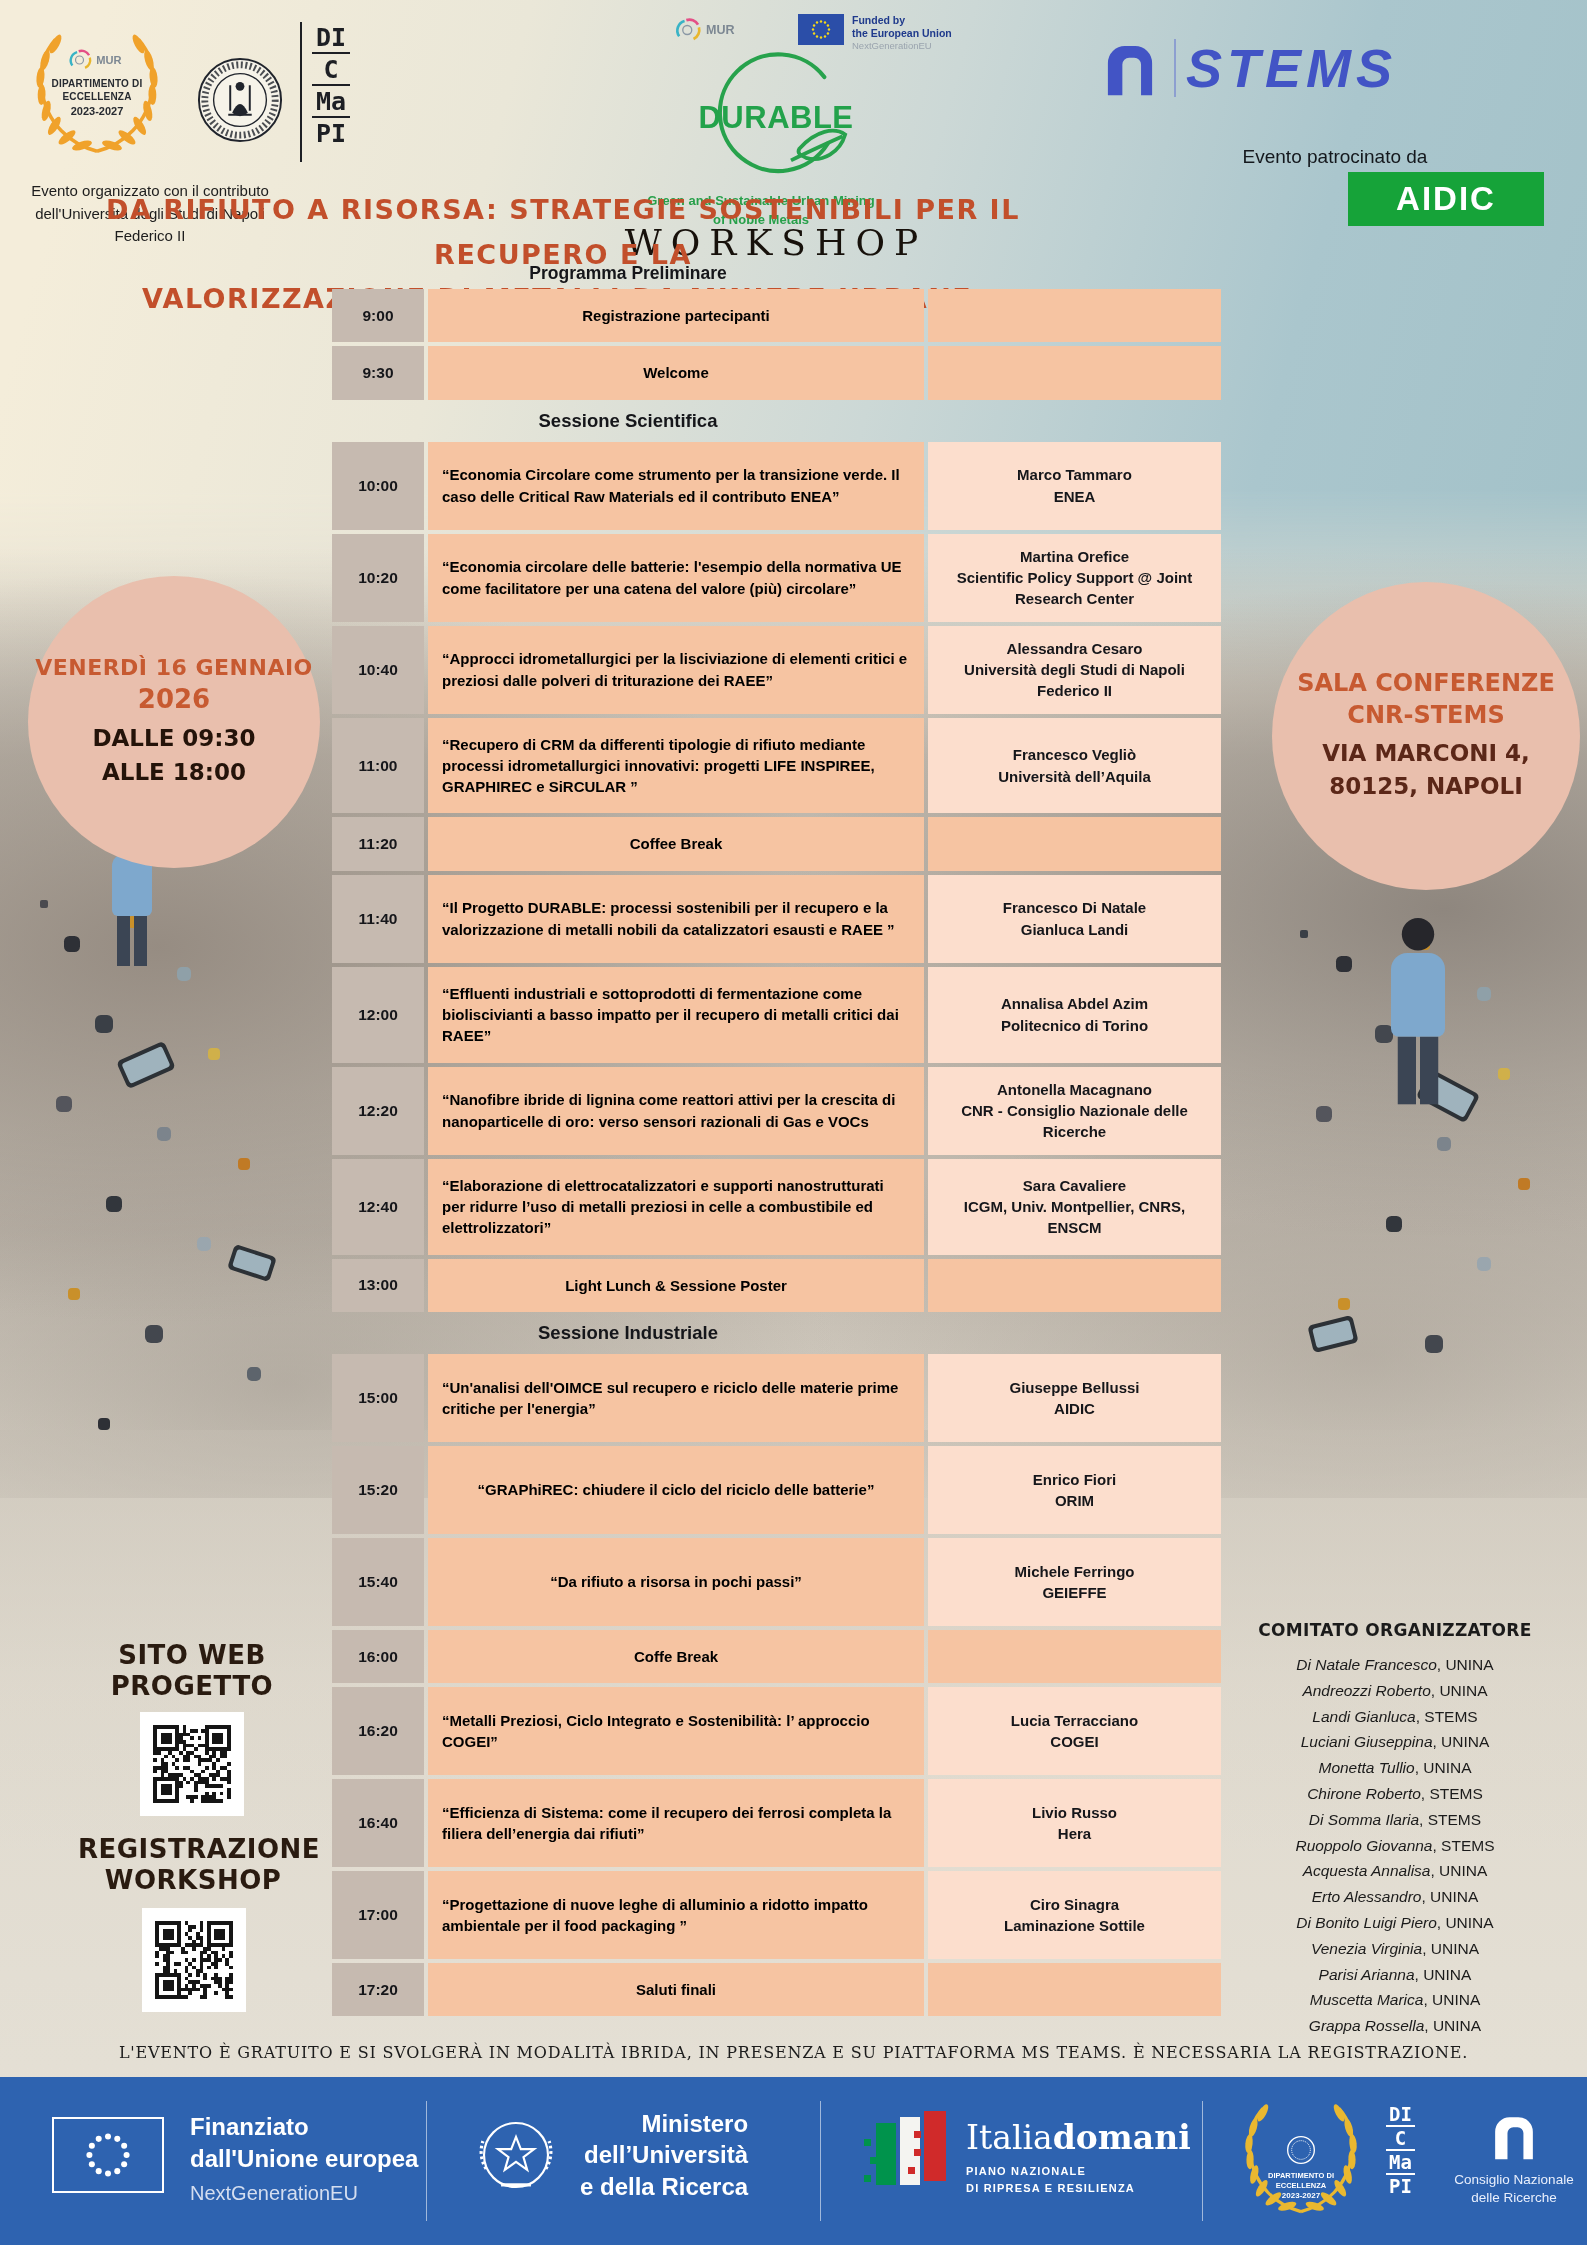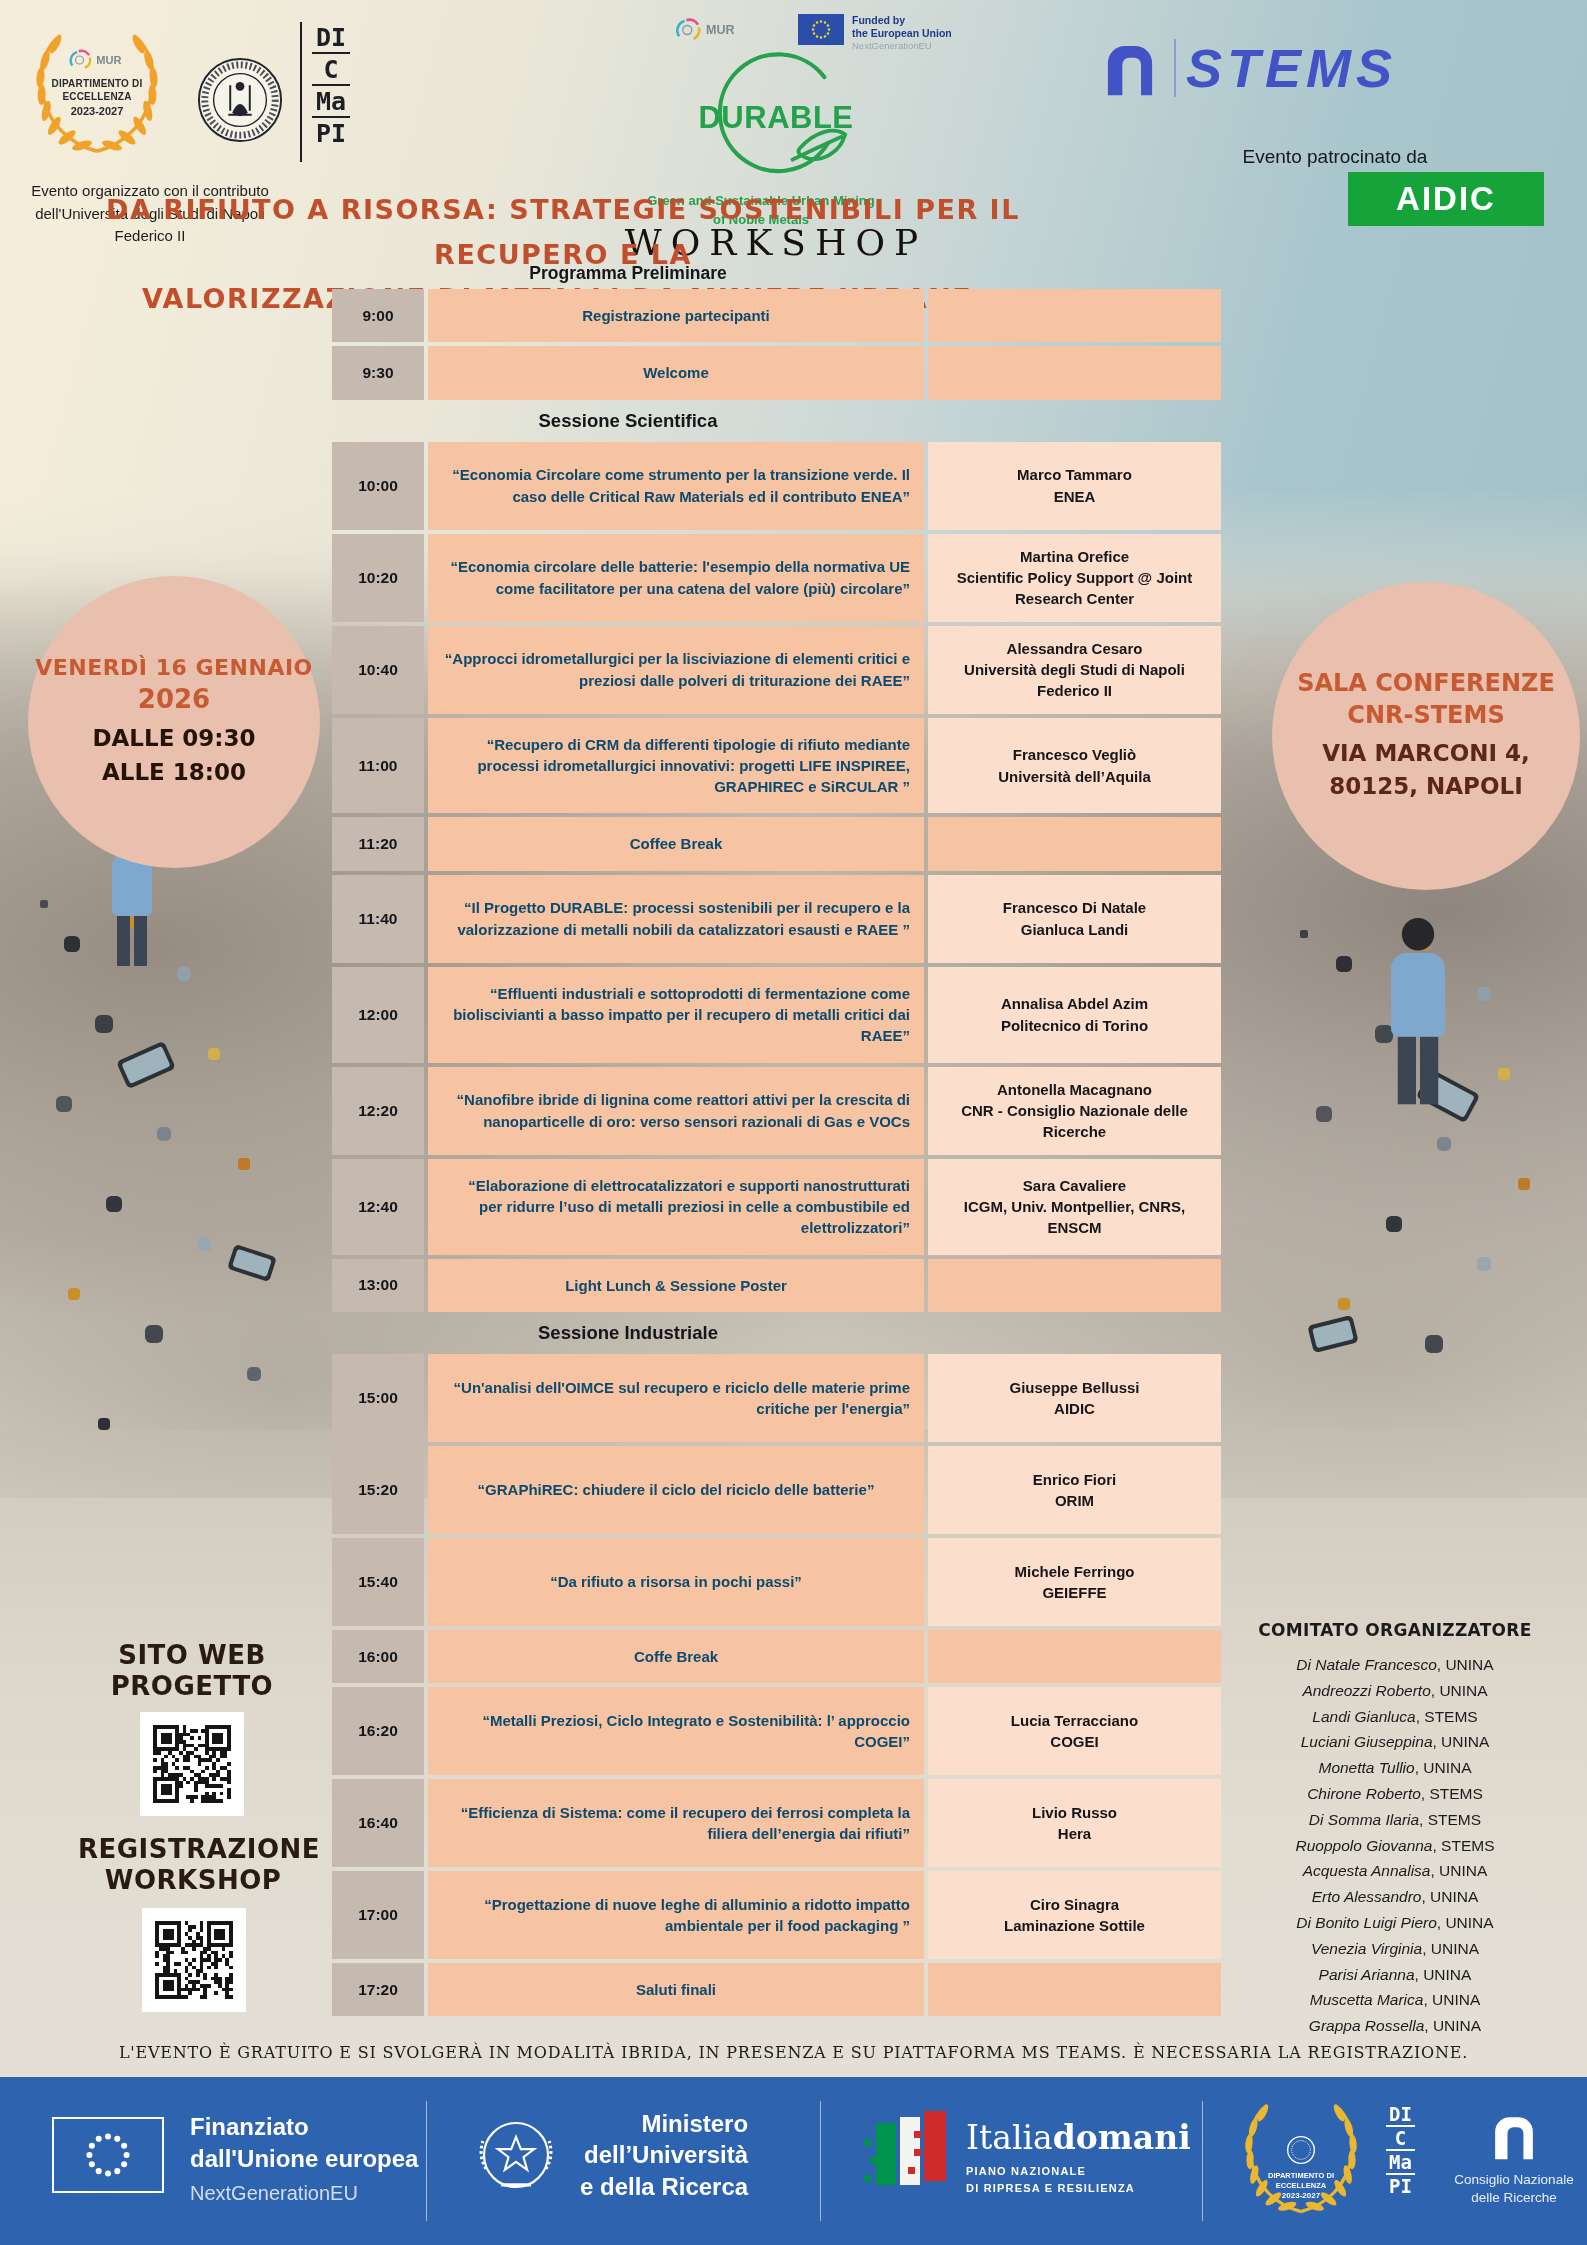--- a/index.html
+++ b/index.html
@@ -70,22 +70,22 @@
   .big-title{position:absolute;left:20px;top:188px;width:1086px;text-align:center;
     font-family:"DejaVu Sans",sans-serif;font-weight:800;font-size:27px;color:#c24f2b;letter-spacing:1.5px;line-height:1.65;}
   
   .program{position:absolute;left:332px;top:263px;width:889px;}
   .prog-head,.sec-row{width:592px;text-align:center;font-weight:800;color:#15161a;}
   .prog-head{font-size:17.5px;margin-bottom:5px;}
   .sec-row{font-size:18.5px;padding:6px 0;margin-bottom:4px;}
   .srow{display:grid;grid-template-columns:92px 496px 293px;column-gap:4px;margin-bottom:4px;}
   .tcell{background:#c6bab0;display:flex;align-items:center;justify-content:center;
     font-size:15.5px;font-weight:bold;color:#15161a;}
-  .mcell{background:#f6c4a2;display:flex;align-items:center;justify-content:center;text-align:right;
-    font-size:15px;font-weight:bold;color:#0c4a6e;line-height:1.42;padding:16px 14px;box-sizing:border-box;}
+  .mcell{background:#f6c4a2;display:flex;align-items:center;justify-content:center;text-align:left;
+    font-size:15px;font-weight:bold;color:#000000;line-height:1.42;padding:16px 14px;box-sizing:border-box;}
   .scell{background:#fcdecd;display:flex;flex-direction:column;align-items:center;justify-content:center;text-align:center;
     font-size:15px;font-weight:bold;color:#15161a;line-height:1.42;padding:6px 10px;box-sizing:border-box;}
   .srow.simple{min-height:46px;}
   .srow.simple .scell{background:#f6c4a2;}
   .srow.talk{min-height:88px;}
   
   .circle{position:absolute;border-radius:50%;background:#e9bfad;display:flex;flex-direction:column;align-items:center;justify-content:center;text-align:center;}
   .circle-date{left:28px;top:576px;width:292px;height:292px;}
   .circle-venue{left:1272px;top:582px;width:308px;height:308px;}
   .circ-orange{font-family:"DejaVu Sans",sans-serif;font-weight:800;color:#c75a31;}

